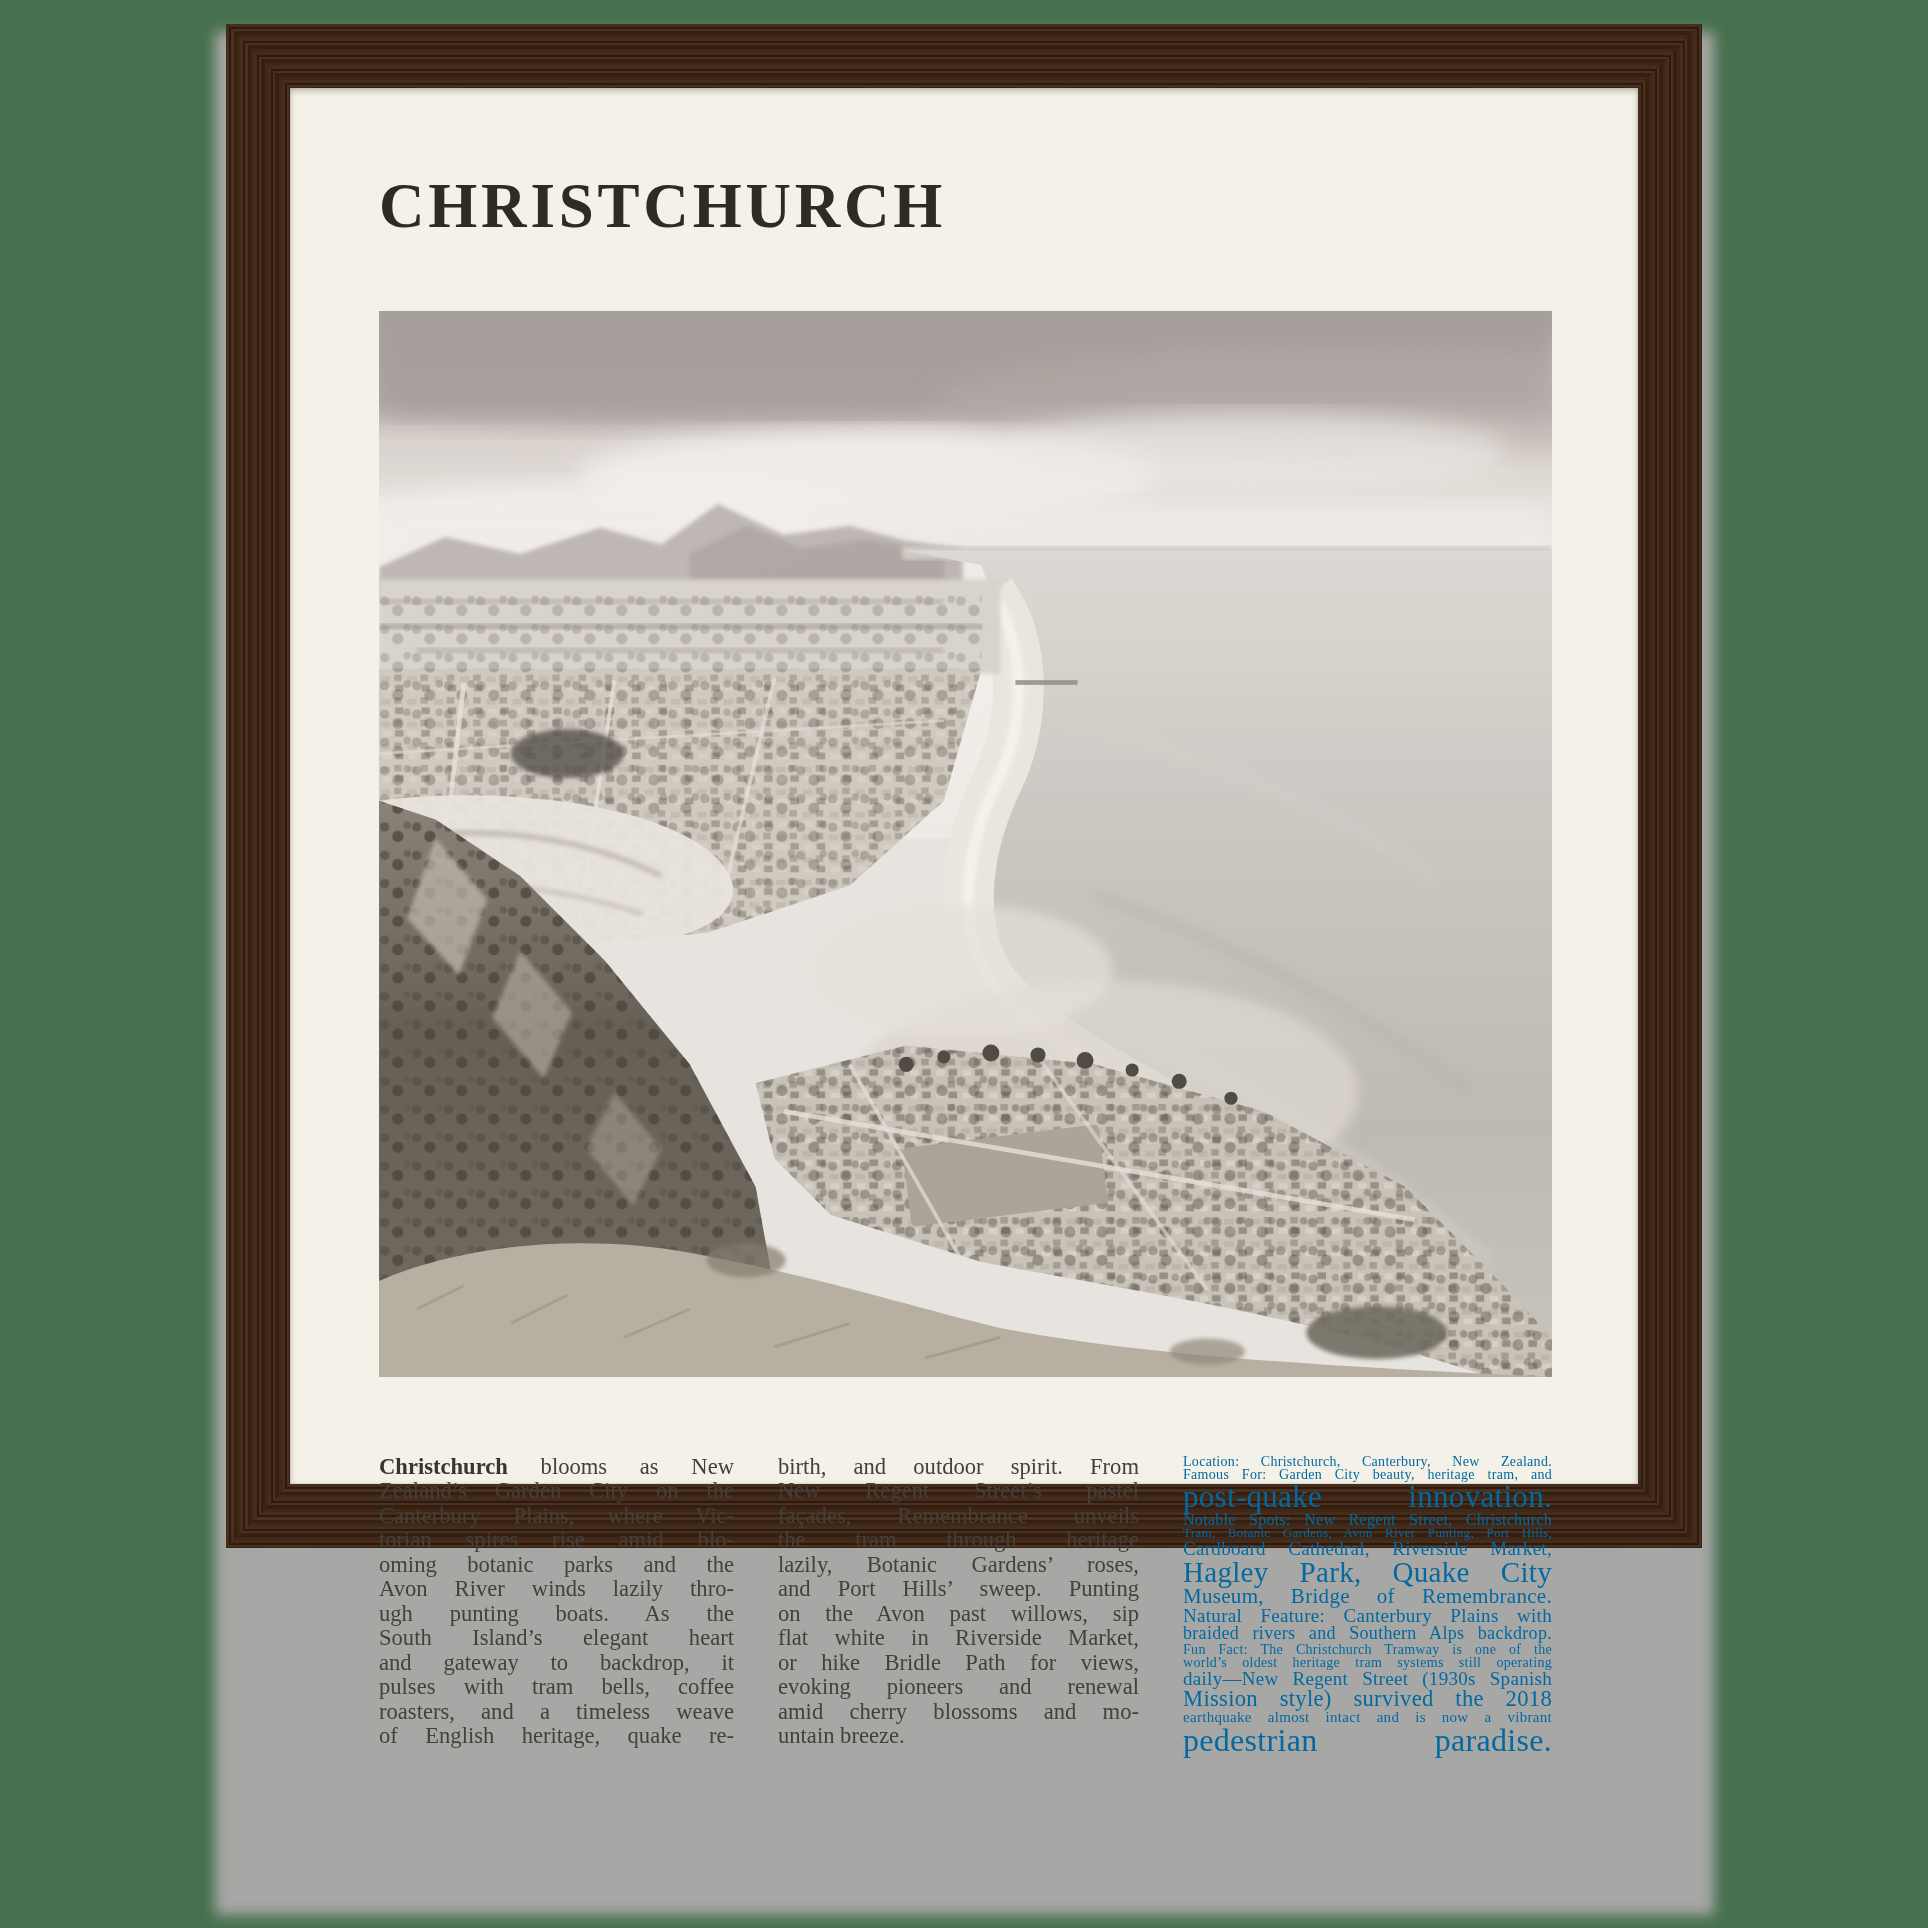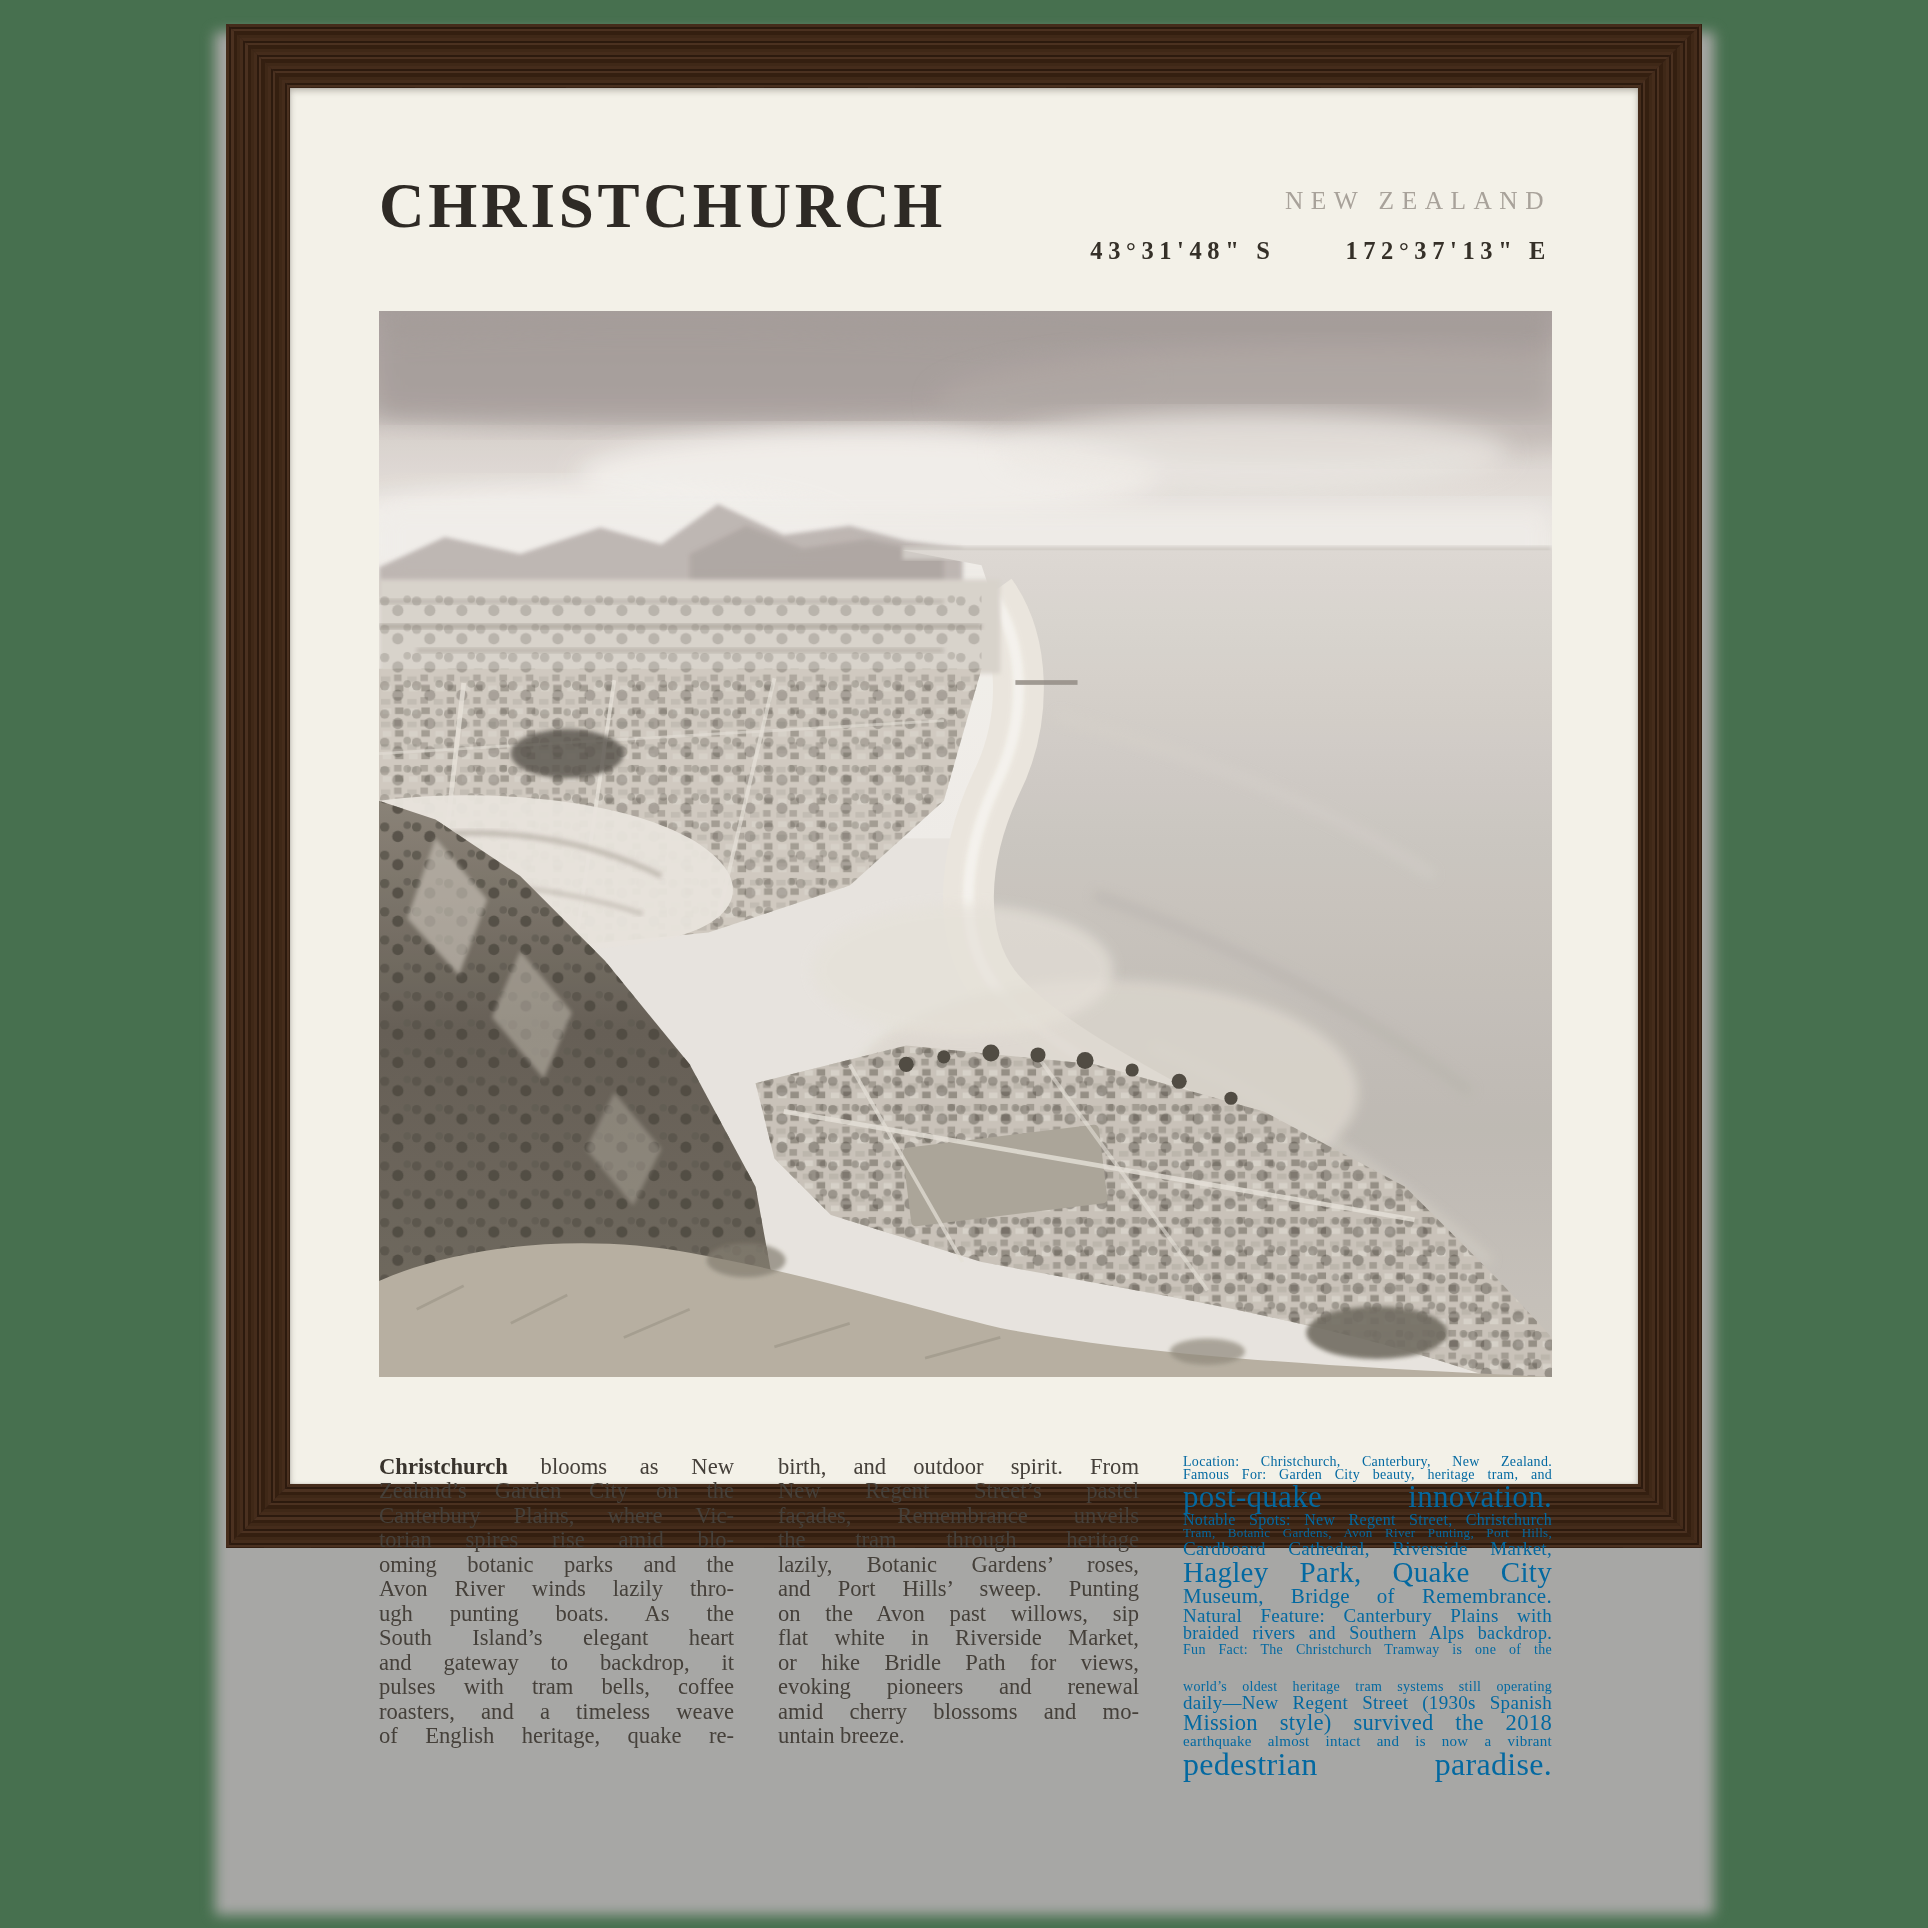--- a/index.html
+++ b/index.html
@@ -53,27 +53,20 @@
   <div class="frame">
     <div class="wood top"></div>
     <div class="wood bottom"></div>
     <div class="wood left"></div>
     <div class="wood right"></div>
 
     <div class="mat">
 
       <div class="title">CHRISTCHURCH</div>
 
-      <div class="header-right">
-        <div class="country">NEW ZEALAND</div>
-        <div class="coords">
-          <span>43°31'48" S</span>
-          <span>172°37'13" E</span>
-        </div>
-      </div>
 
       <div class="photo" title="Black and white aerial photograph of Christchurch: long curving beach, ocean, coastal suburbs, Canterbury Plains and distant Southern Alps seen from the Port Hills">
         <svg viewBox="0 0 1246 1132" preserveAspectRatio="none">
           <defs>
             <linearGradient id="sky" x1="0" y1="0" x2="0" y2="1">
               <stop offset="0" stop-color="#a59d9b"></stop>
                 <stop offset=".1" stop-color="#bcb5b2"></stop>
               <stop offset=".25" stop-color="#d9d3cf"></stop>
                 <stop offset=".45" stop-color="#ece9e5"></stop>
               <stop offset=".7" stop-color="#f2f0ec"></stop>
@@ -251,21 +244,21 @@
             <div class="jline3" style="font-size: 14px;">Famous For: Garden City beauty, heritage tram, and</div>
             <div class="jline3" style="font-size: 31px;">post-quake innovation.</div>
             <div class="jline3" style="font-size: 16px;">Notable Spots: New Regent Street, Christchurch</div>
             <div class="jline3" style="font-size: 13px;">Tram, Botanic Gardens, Avon River Punting, Port Hills,</div>
             <div class="jline3" style="font-size: 19px;">Cardboard Cathedral, Riverside Market,</div>
             <div class="jline3" style="font-size: 29px;">Hagley Park, Quake City</div>
             <div class="jline3" style="font-size: 21px;">Museum, Bridge of Remembrance.</div>
             <div class="jline3" style="font-size: 19px;">Natural Feature: Canterbury Plains with</div>
             <div class="jline3" style="font-size: 18px;">braided rivers and Southern Alps backdrop.</div>
             <div class="jline3" style="font-size: 14px;">Fun Fact: The Christchurch Tramway is one of the</div>
-            <div class="jline3" style="font-size: 14px; margin-top: 24px;">world’s oldest heritage tram systems still operating</div>
+            <div class="jline3" style="font-size: 14px;">world’s oldest heritage tram systems still operating</div>
             <div class="jline3" style="font-size: 19px;">daily—New Regent Street (1930s Spanish</div>
             <div class="jline3" style="font-size: 22.6px;">Mission style) survived the 2018</div>
             <div class="jline3" style="font-size: 15px;">earthquake almost intact and is now a vibrant</div>
             <div class="jline3" style="font-size: 32px;">pedestrian paradise.</div>
           </div>
       </div>
 
     </div>
   </div>
 </div>

